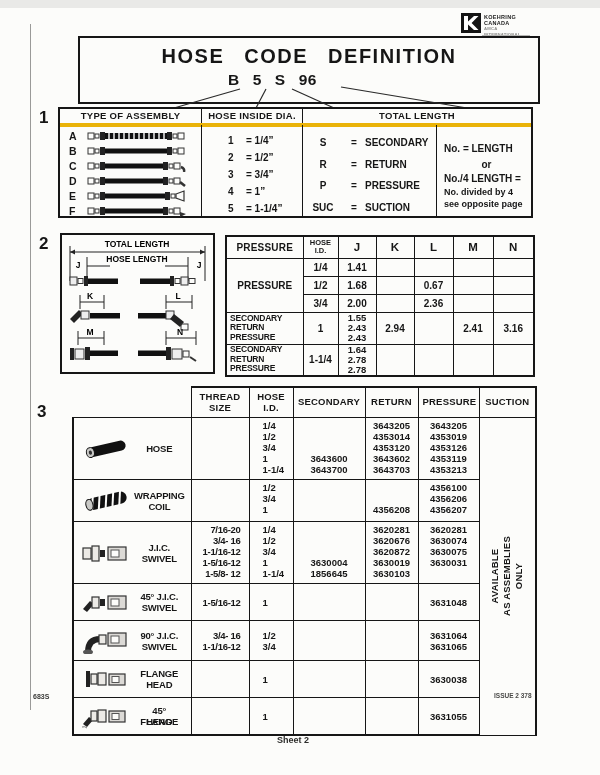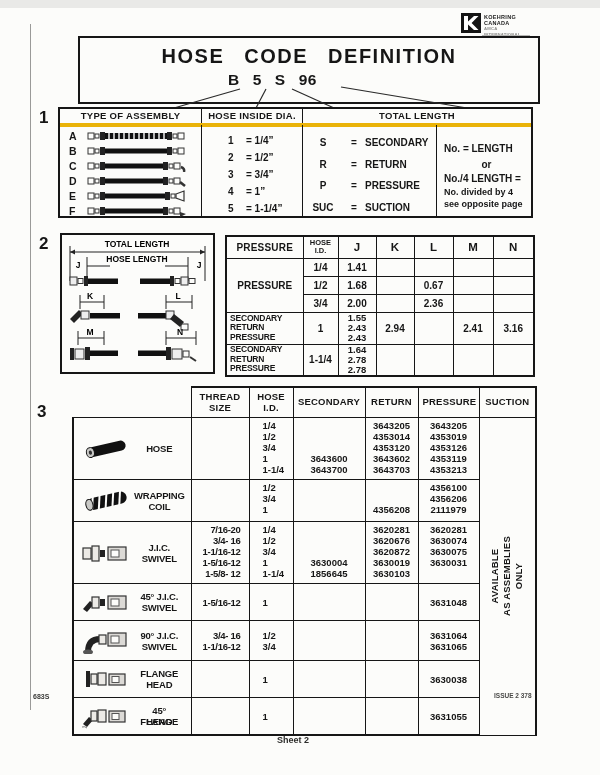--- a/index.html
+++ b/index.html
@@ -573,21 +573,21 @@
             <div class="ln"></div>
           </td>
       <td class="vt">
             <div class="ln"></div>
             <div class="ln"></div>
             <div class="ln">4356208</div>
           </td>
       <td class="vt">
             <div class="ln">4356100</div>
             <div class="ln">4356206</div>
-            <div class="ln">2111979</div>
+            <div class="ln">4356207</div>
           </td>
     </tr>
 
     <tr style="height:56px">
       <td class="bl">
         <div class="prod">
           <span class="pic">
             <svg width="52" height="26" viewBox="0 0 52 26">
               <rect x="3" y="8" width="8" height="11" fill="#eceae6" stroke="#333" stroke-width="1.2"></rect>
               <rect x="12" y="6" width="7" height="15" fill="#eceae6" stroke="#333" stroke-width="1.2"></rect>

